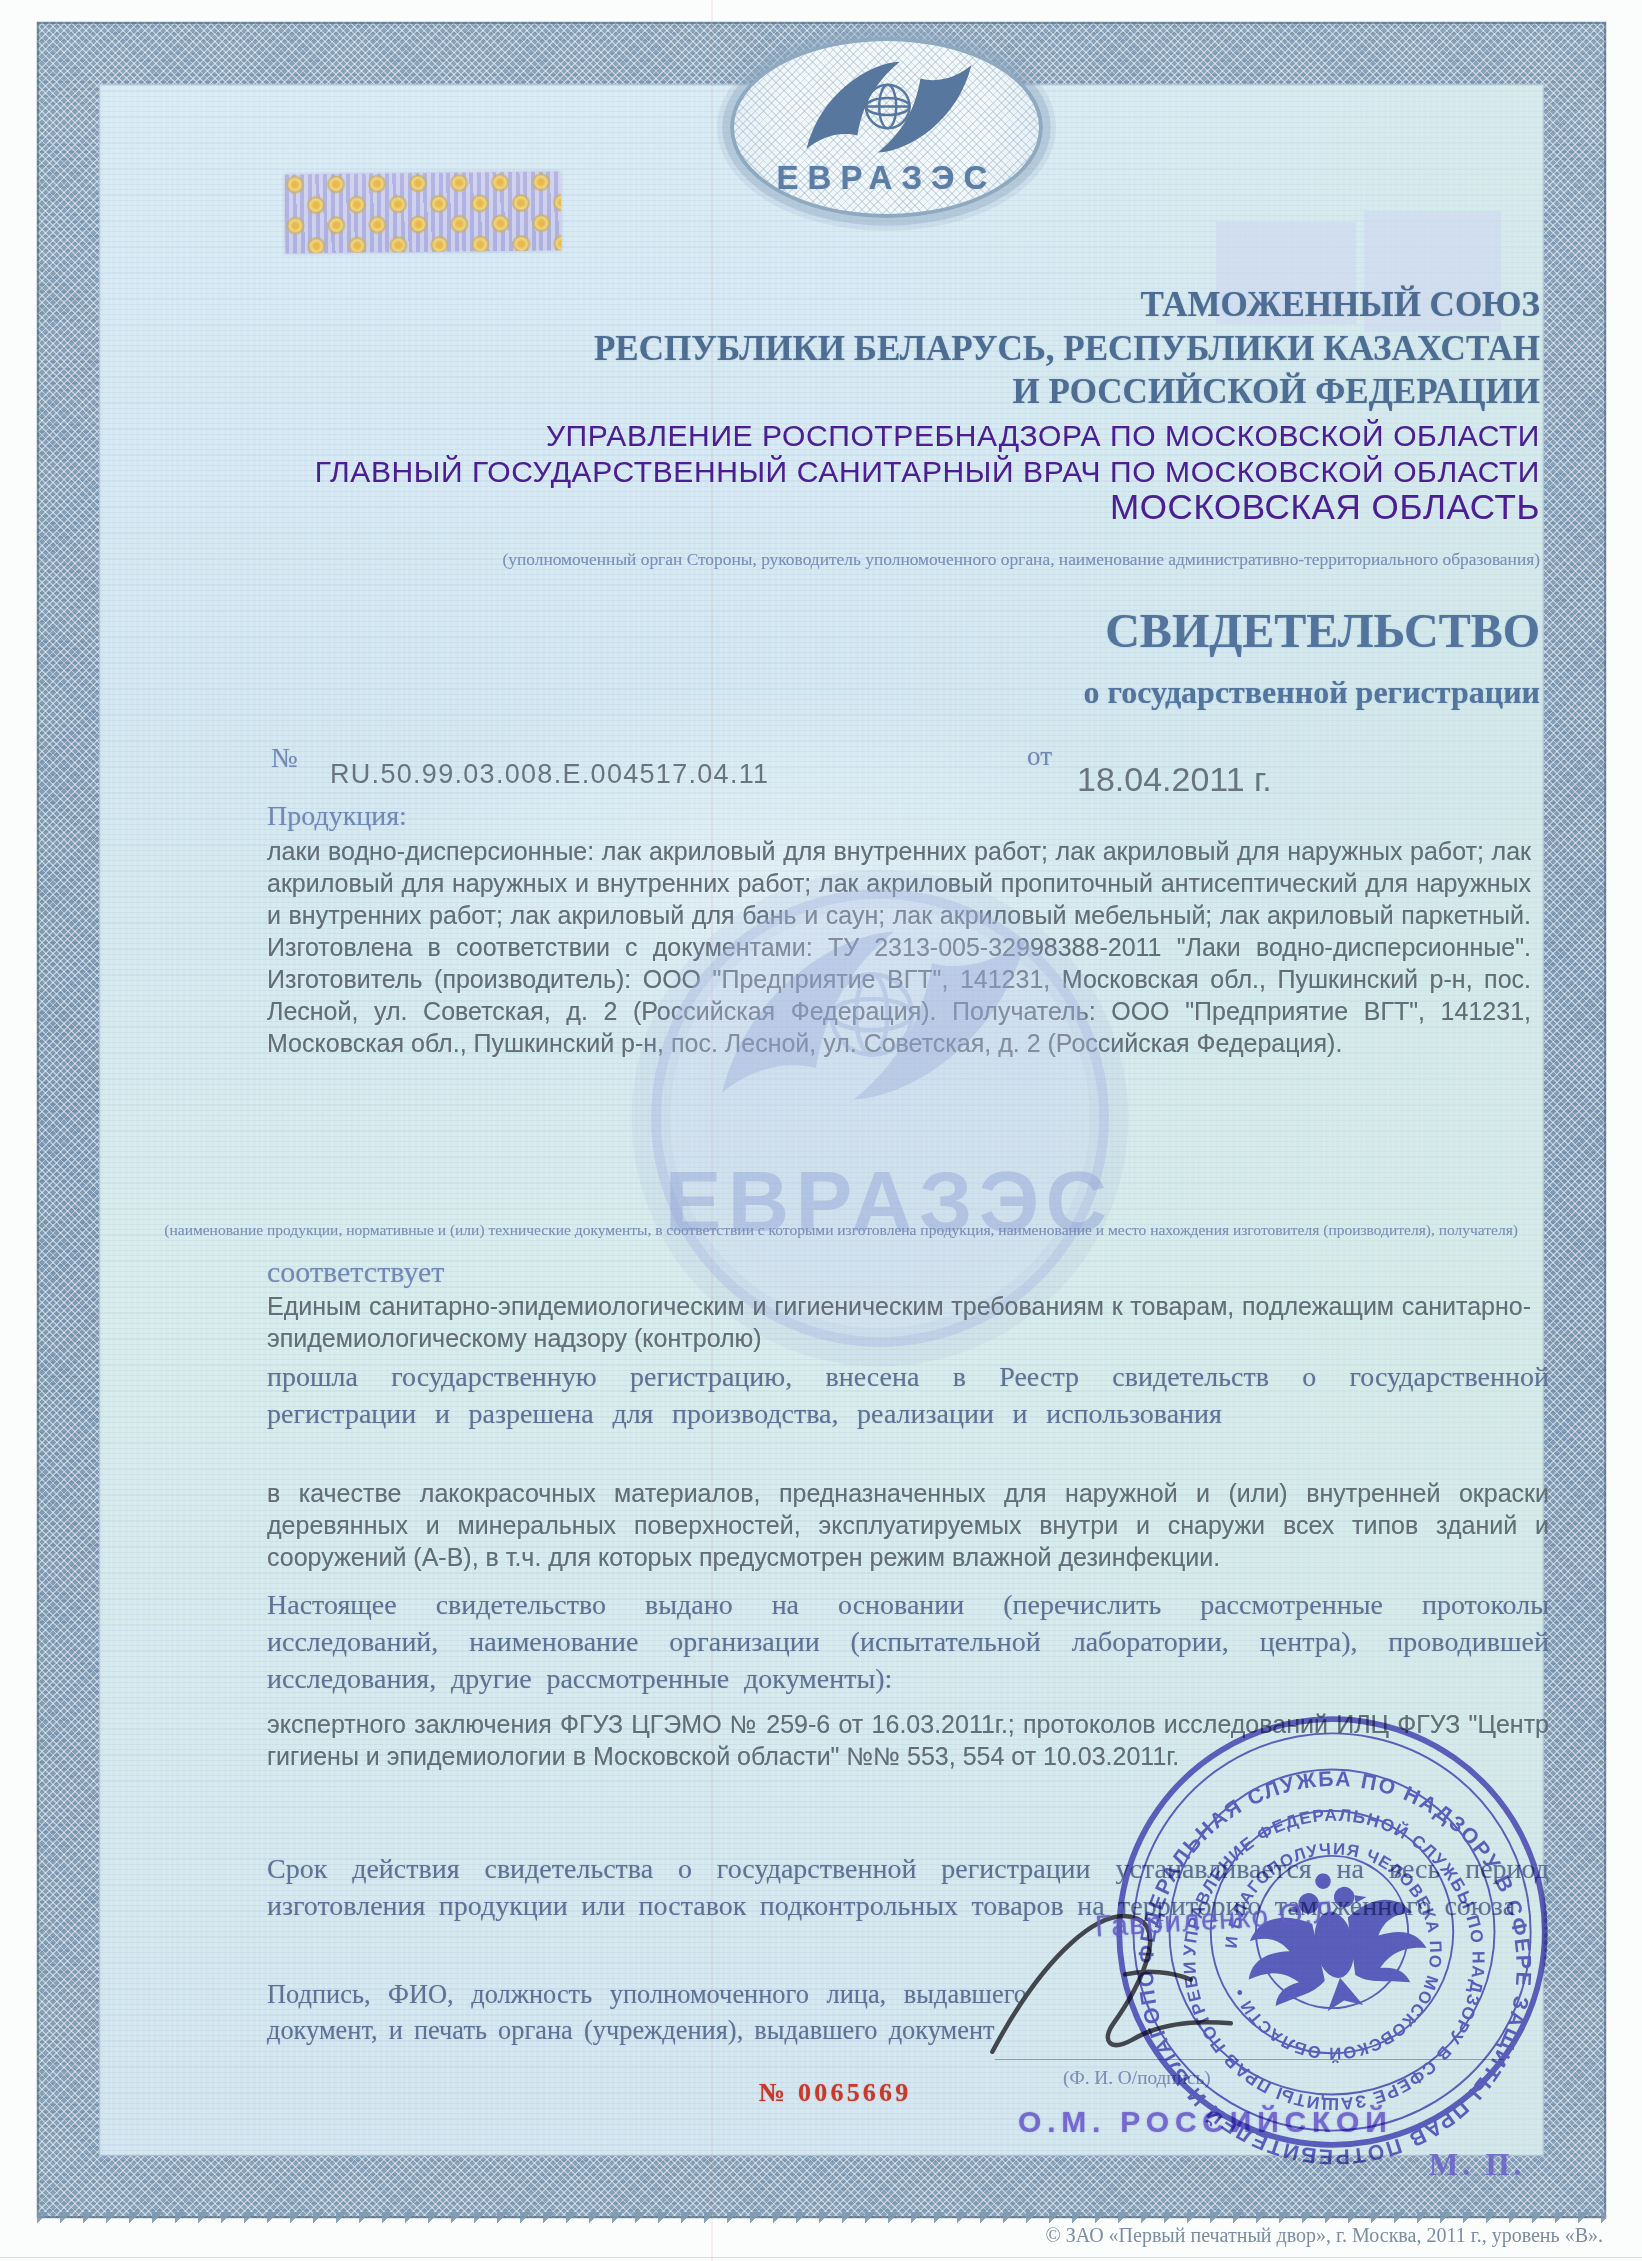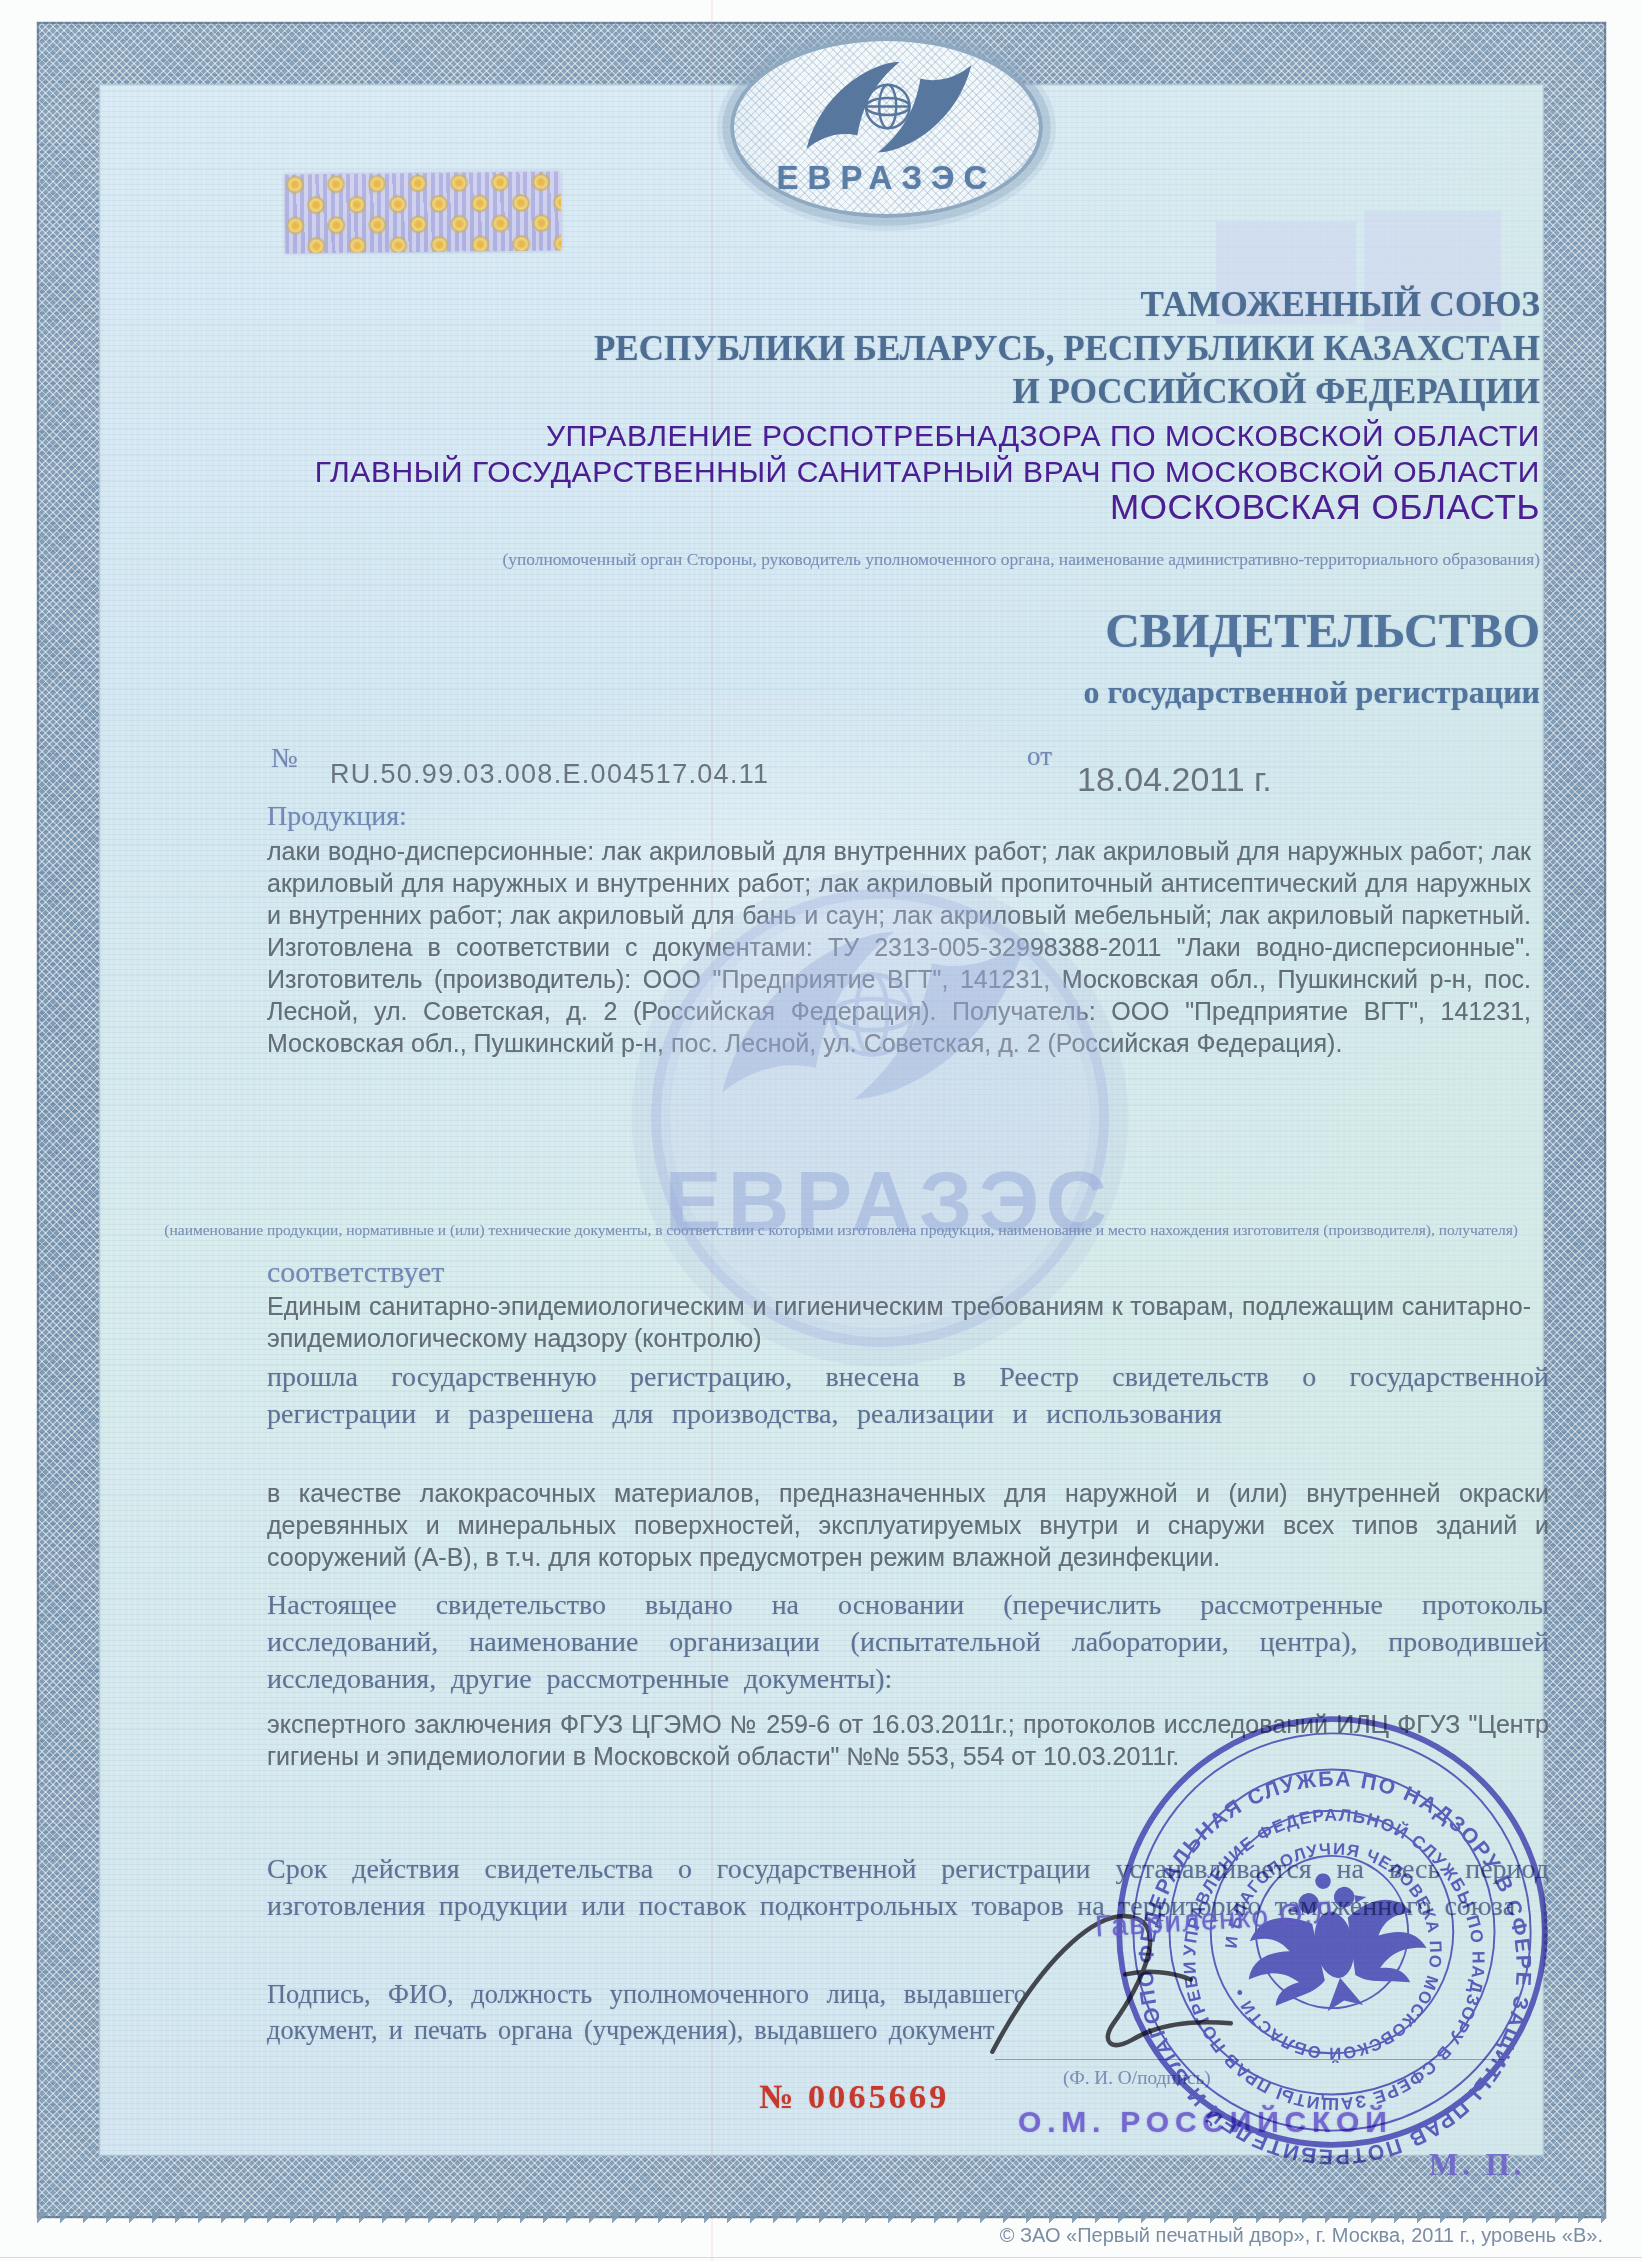--- a/index.html
+++ b/index.html
@@ -69,32 +69,32 @@
     box-shadow:0 0 0 19.3px rgba(150,165,215,.12), inset 0 0 0 9px rgba(150,165,215,.10);
     background:radial-gradient(circle, rgba(196,205,238,.35) 55%, rgba(196,205,238,.15));}
   .wm-swoosh{position:absolute;left:702px;top:921px;opacity:.30;}
   .wm-word{position:absolute;left:644px;top:1153px;width:490px;text-align:center;
     font-family:"Liberation Sans",sans-serif;font-weight:bold;font-size:85px;letter-spacing:6.4px;
     color:rgba(138,158,212,.42);}
   
   .sig-line{position:absolute;left:995px;top:2059px;width:509px;height:1.3px;background:#8f9ba9;}
   .sig-caption{position:absolute;left:1063px;top:2067px;font-size:19.3px;}
   .serial{position:absolute;left:759px;top:2078px;font-family:"Liberation Serif",serif;
-    font-weight:bold;font-size:34px;color:#c6392c;letter-spacing:3.2px;text-shadow:0 0 1.3px rgba(198,57,44,.5);}
+    font-weight:bold;font-size:26px;color:#c6392c;letter-spacing:3.2px;text-shadow:0 0 1.3px rgba(198,57,44,.5);}
   .sig-name{position:absolute;left:1018px;top:2105px;font-family:"Liberation Sans",sans-serif;
     font-weight:bold;font-size:30px;color:rgba(110,97,205,.88);letter-spacing:5.8px;
     text-shadow:0 0 1.9px rgba(110,97,205,.55);}
   .mp{position:absolute;left:1429px;top:2099px;font-family:"Liberation Serif",serif;font-weight:bold;
     font-size:31px;color:rgba(106,95,200,.85);letter-spacing:3.9px;margin-top:48px;}
   .stamp{position:absolute;left:1087px;top:1687px;width:490px;height:490px;transform:rotate(-10deg);
     opacity:.88;mix-blend-mode:multiply;}
   .overprint{position:absolute;left:1095px;top:1902px;font-family:"Liberation Sans",sans-serif;
     font-size:30px;color:rgba(99,92,200,.82);transform:rotate(-3.5deg);letter-spacing:1.3px;
     text-shadow:0 0 1.9px rgba(99,92,200,.5);}
-  .footer{position:absolute;right:40px;top:2224px;font-family:Liberation Sans, sans-serif;
+  .footer{position:absolute;right:40px;top:2224px;font-family:Liberation Serif, serif;
     font-size:20px;color:#7b8da3;}
   .edge-line{position:absolute;left:0;right:0;bottom:2.6px;height:1.9px;background:#d6cfa4;opacity:.7;}
 </style>
 </head>
 <body>
 
 <div class="scan">
 
   <div class="frame">
     <div class="inner"></div>

